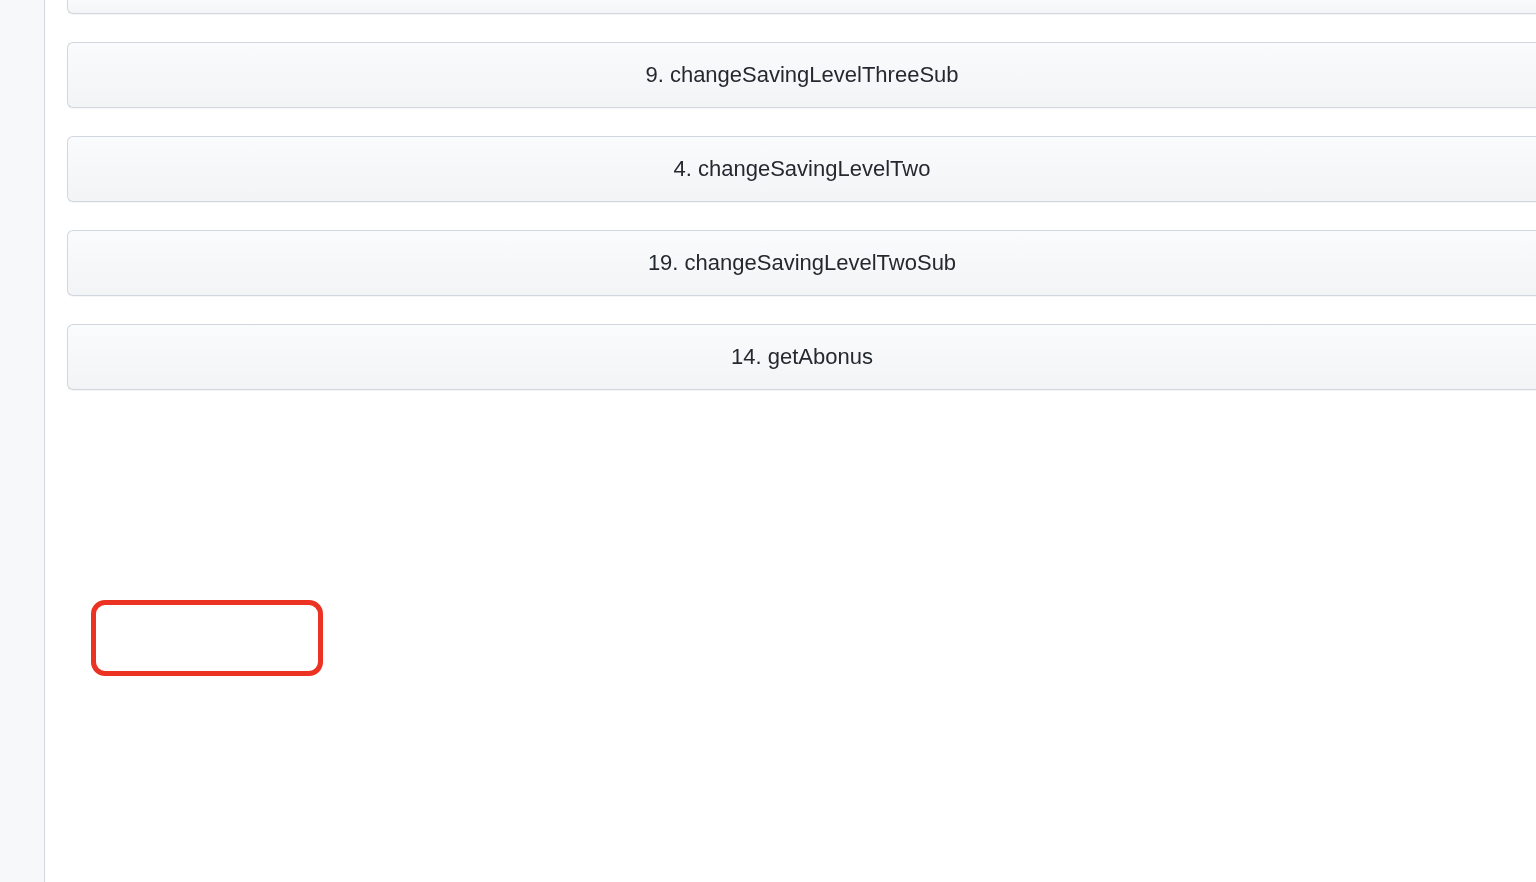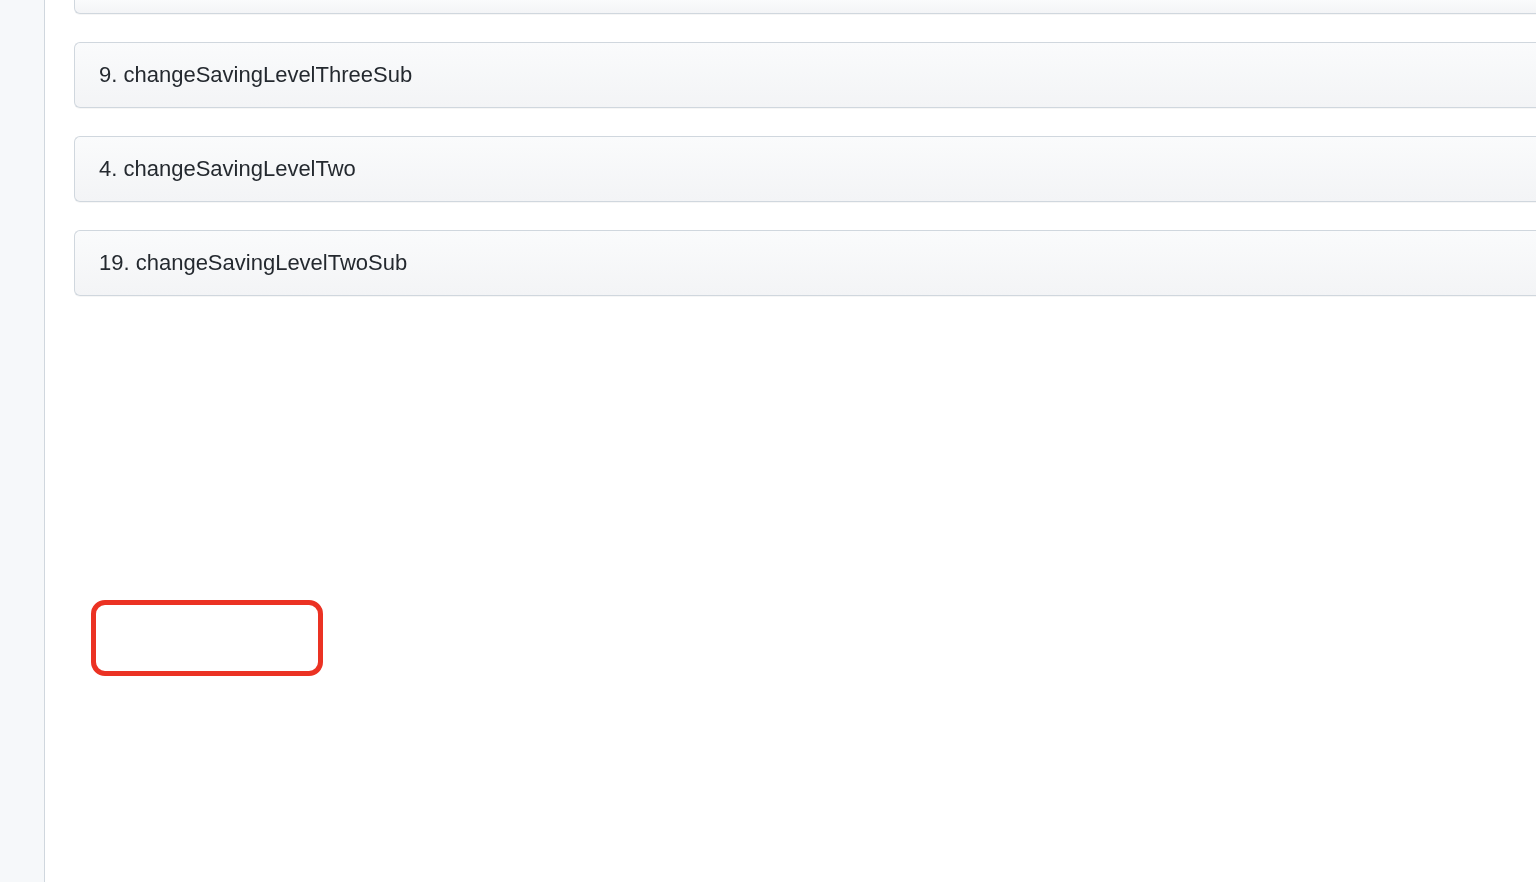--- a/index.html
+++ b/index.html
@@ -19,32 +19,33 @@
       border-left: 1px solid #d0d7de;
       margin-left: 44px;
       height: 100%;
       position: relative;
       padding-bottom: 40px;
     }
     .list-container {
       padding-top: 0;
     }
     .list-item {
-      margin-left: 29px;
+      margin-left: 22px;
       margin-right: 0;
       margin-top: 28px;
       background: linear-gradient(#fafbfc, #f3f4f6);
       border: 1px solid #d0d7de;
       border-right: none;
       border-radius: 6px 0 0 6px;
       padding: 19px 24px;
       font-size: 22px;
       color: #24292f;
       cursor: pointer;
       box-shadow: 0 1px 0 rgba(27,31,36,0.04);
+      text-align: center;
     }
     .list-item.first-partial {
       margin-top: 0;
       border-top: none;
       border-radius: 0 0 0 6px;
       padding-top: 0;
       padding-bottom: 6px;
       height: 14px;
     }
     .highlight-box {
@@ -62,15 +63,18 @@
     <div class="list-item first-partial"></div>
     <div class="list-item">
       <span>9. changeSavingLevelThreeSub</span>
     </div>
     <div class="list-item">
       <span>4. changeSavingLevelTwo</span>
     </div>
     <div class="list-item">
       <span>19. changeSavingLevelTwoSub</span>
     </div>
+    <div class="list-item">
+      <span>14. getAbonus</span>
+    </div>
   </div>
   <div class="highlight-box" style="top: 600px; left: 46px; width: 232px; height: 76px;"></div>
 </div>
 
 </body></html>

